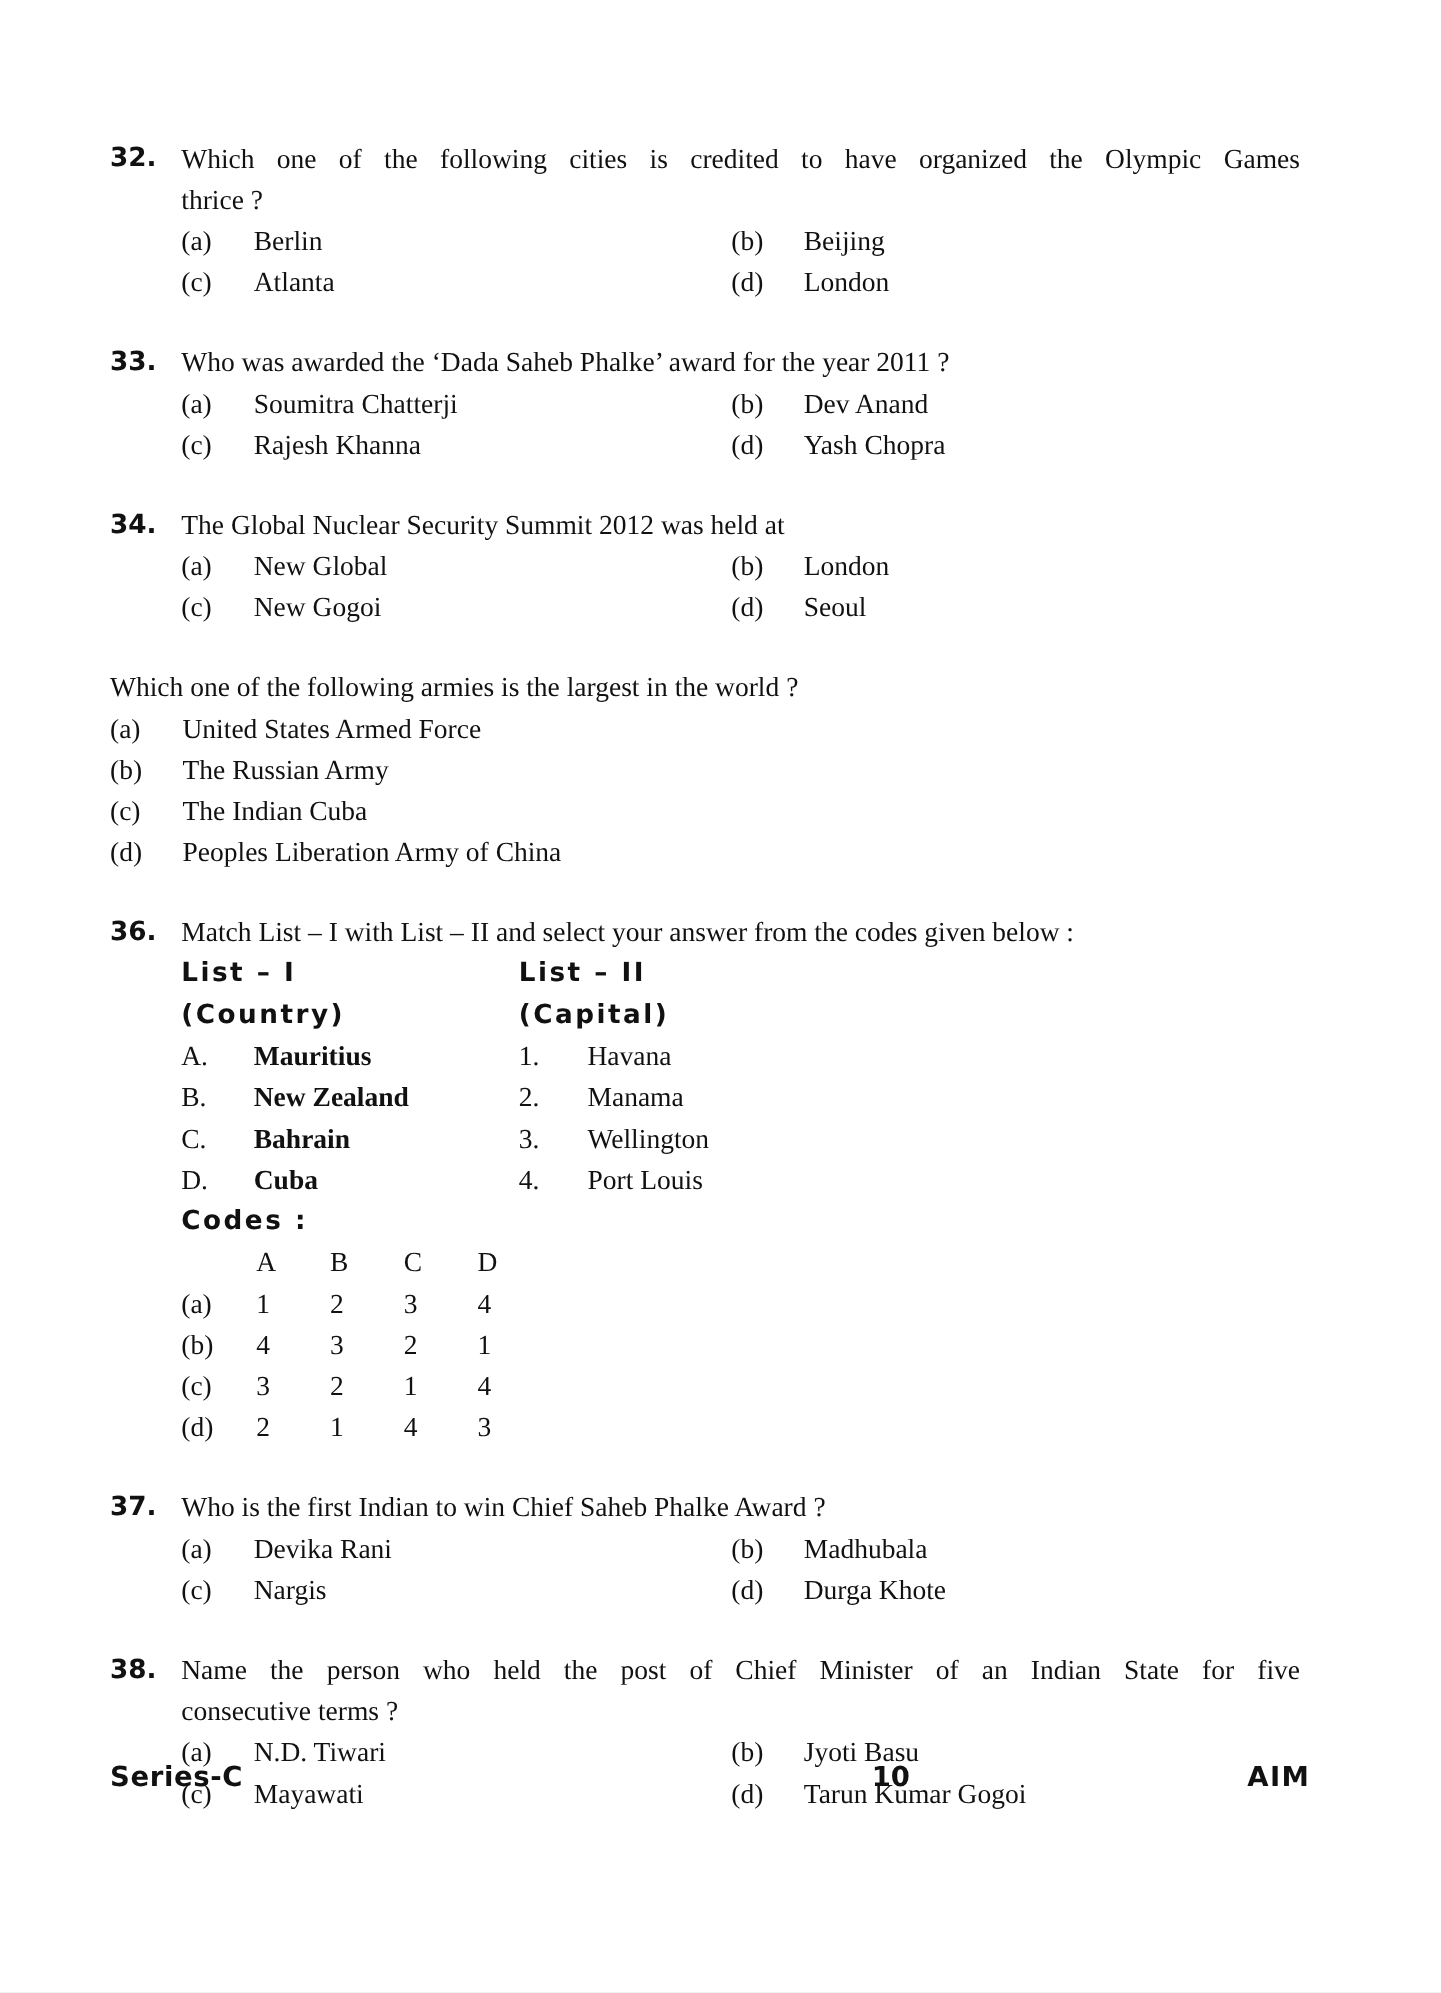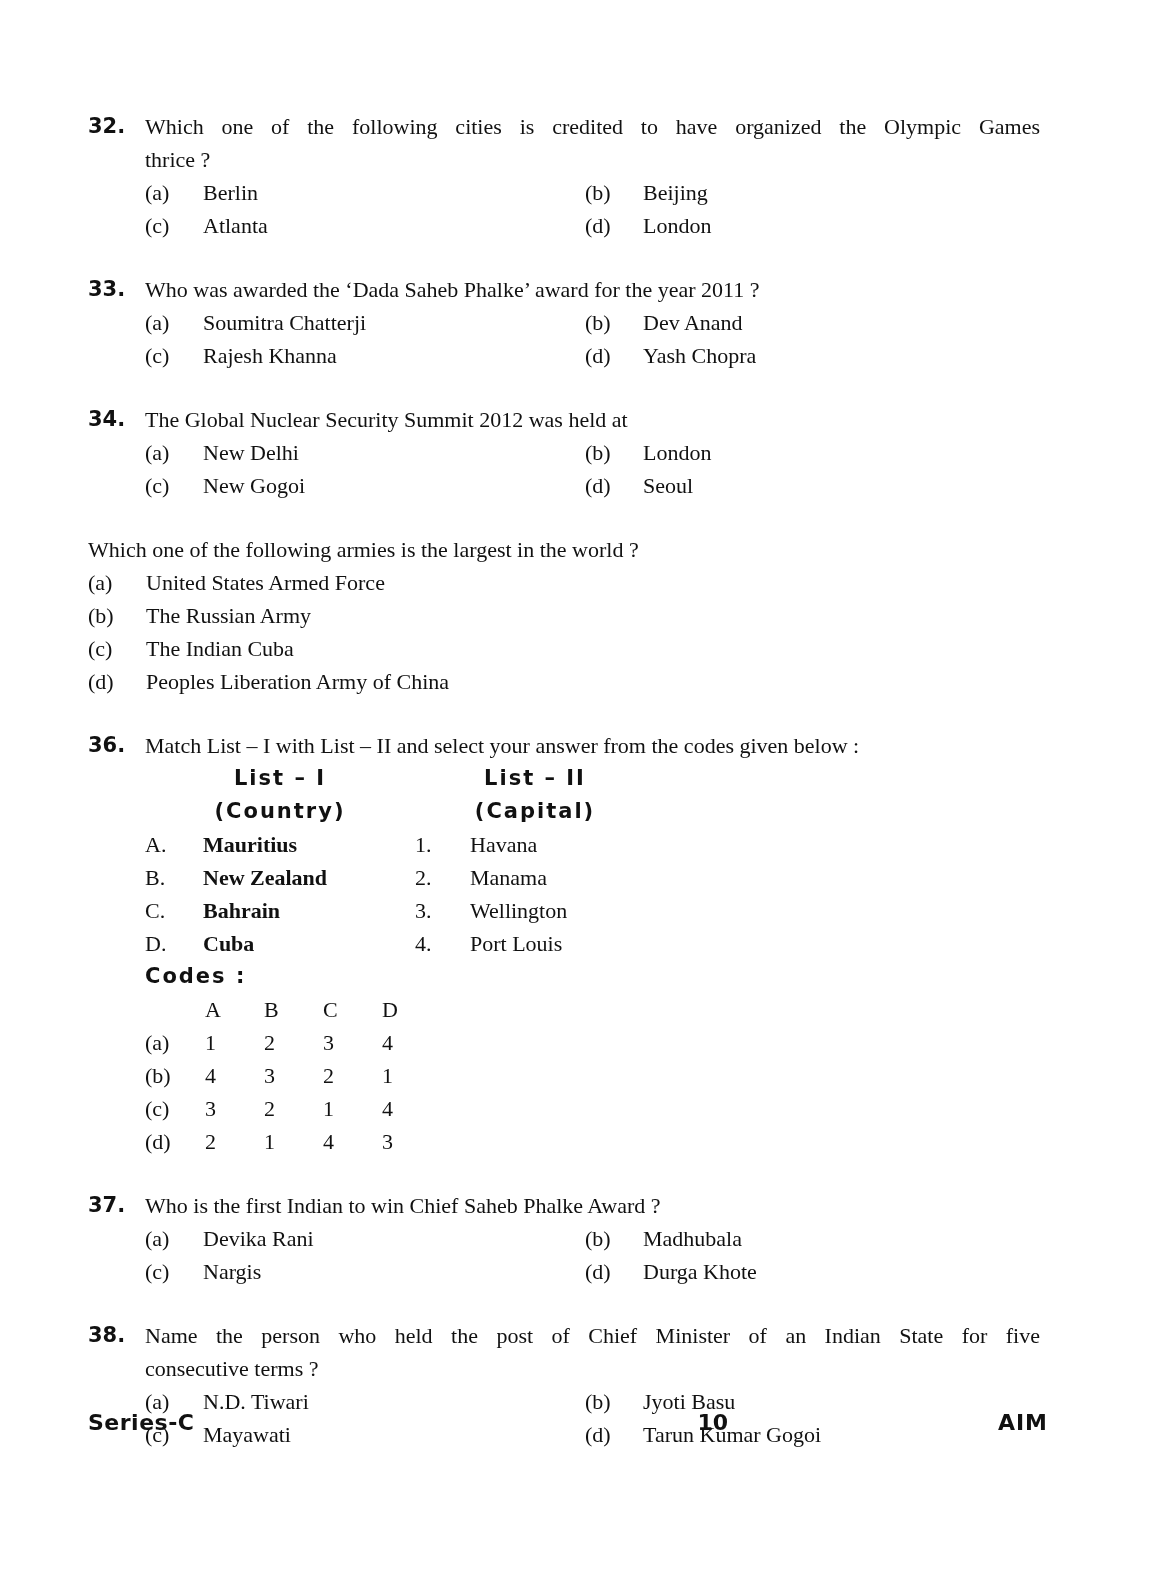--- a/index.html
+++ b/index.html
@@ -27,21 +27,21 @@
 
   .opt-row { display: flex; line-height: 33px; }
   .opt { display: flex; width: 440px; }
   .opt.full { width: 100%; }
   .opt-letter { width: 58px; flex-shrink: 0; }
 
   .match-head { display: flex; line-height: 33px; }
   .mh-col {
     font-family: "DejaVu Sans", sans-serif;
     font-weight: bold; font-size: 21px; letter-spacing: 2px;
-    text-align: center;
+    text-align: left;
   }
   .mh-col1 { width: 270px; }
   .mh-col2 { width: 240px; }
 
   .match-row { display: flex; line-height: 33px; }
   .m-letter { width: 58px; flex-shrink: 0; }
   .m-item { width: 212px; flex-shrink: 0; font-weight: bold; }
   .m-num { width: 55px; flex-shrink: 0; }
   .m-value { flex: 1; }
 
@@ -124,21 +124,21 @@
     </div>
   </div>
 
   <div class="question">
     <div class="q-num">34.</div>
     <div class="q-body">
       <div class="q-line">The Global Nuclear Security Summit 2012 was held at</div>
       <div class="opt-row">
         <div class="opt">
           <span class="opt-letter">(a)</span>
-          <span>New Delhi</span>
+          <span>New Global</span>
         </div>
         <div class="opt">
           <span class="opt-letter">(b)</span>
           <span>London</span>
         </div>
       </div>
       <div class="opt-row">
         <div class="opt">
           <span class="opt-letter">(c)</span>
           <span>New Gogoi</span>

